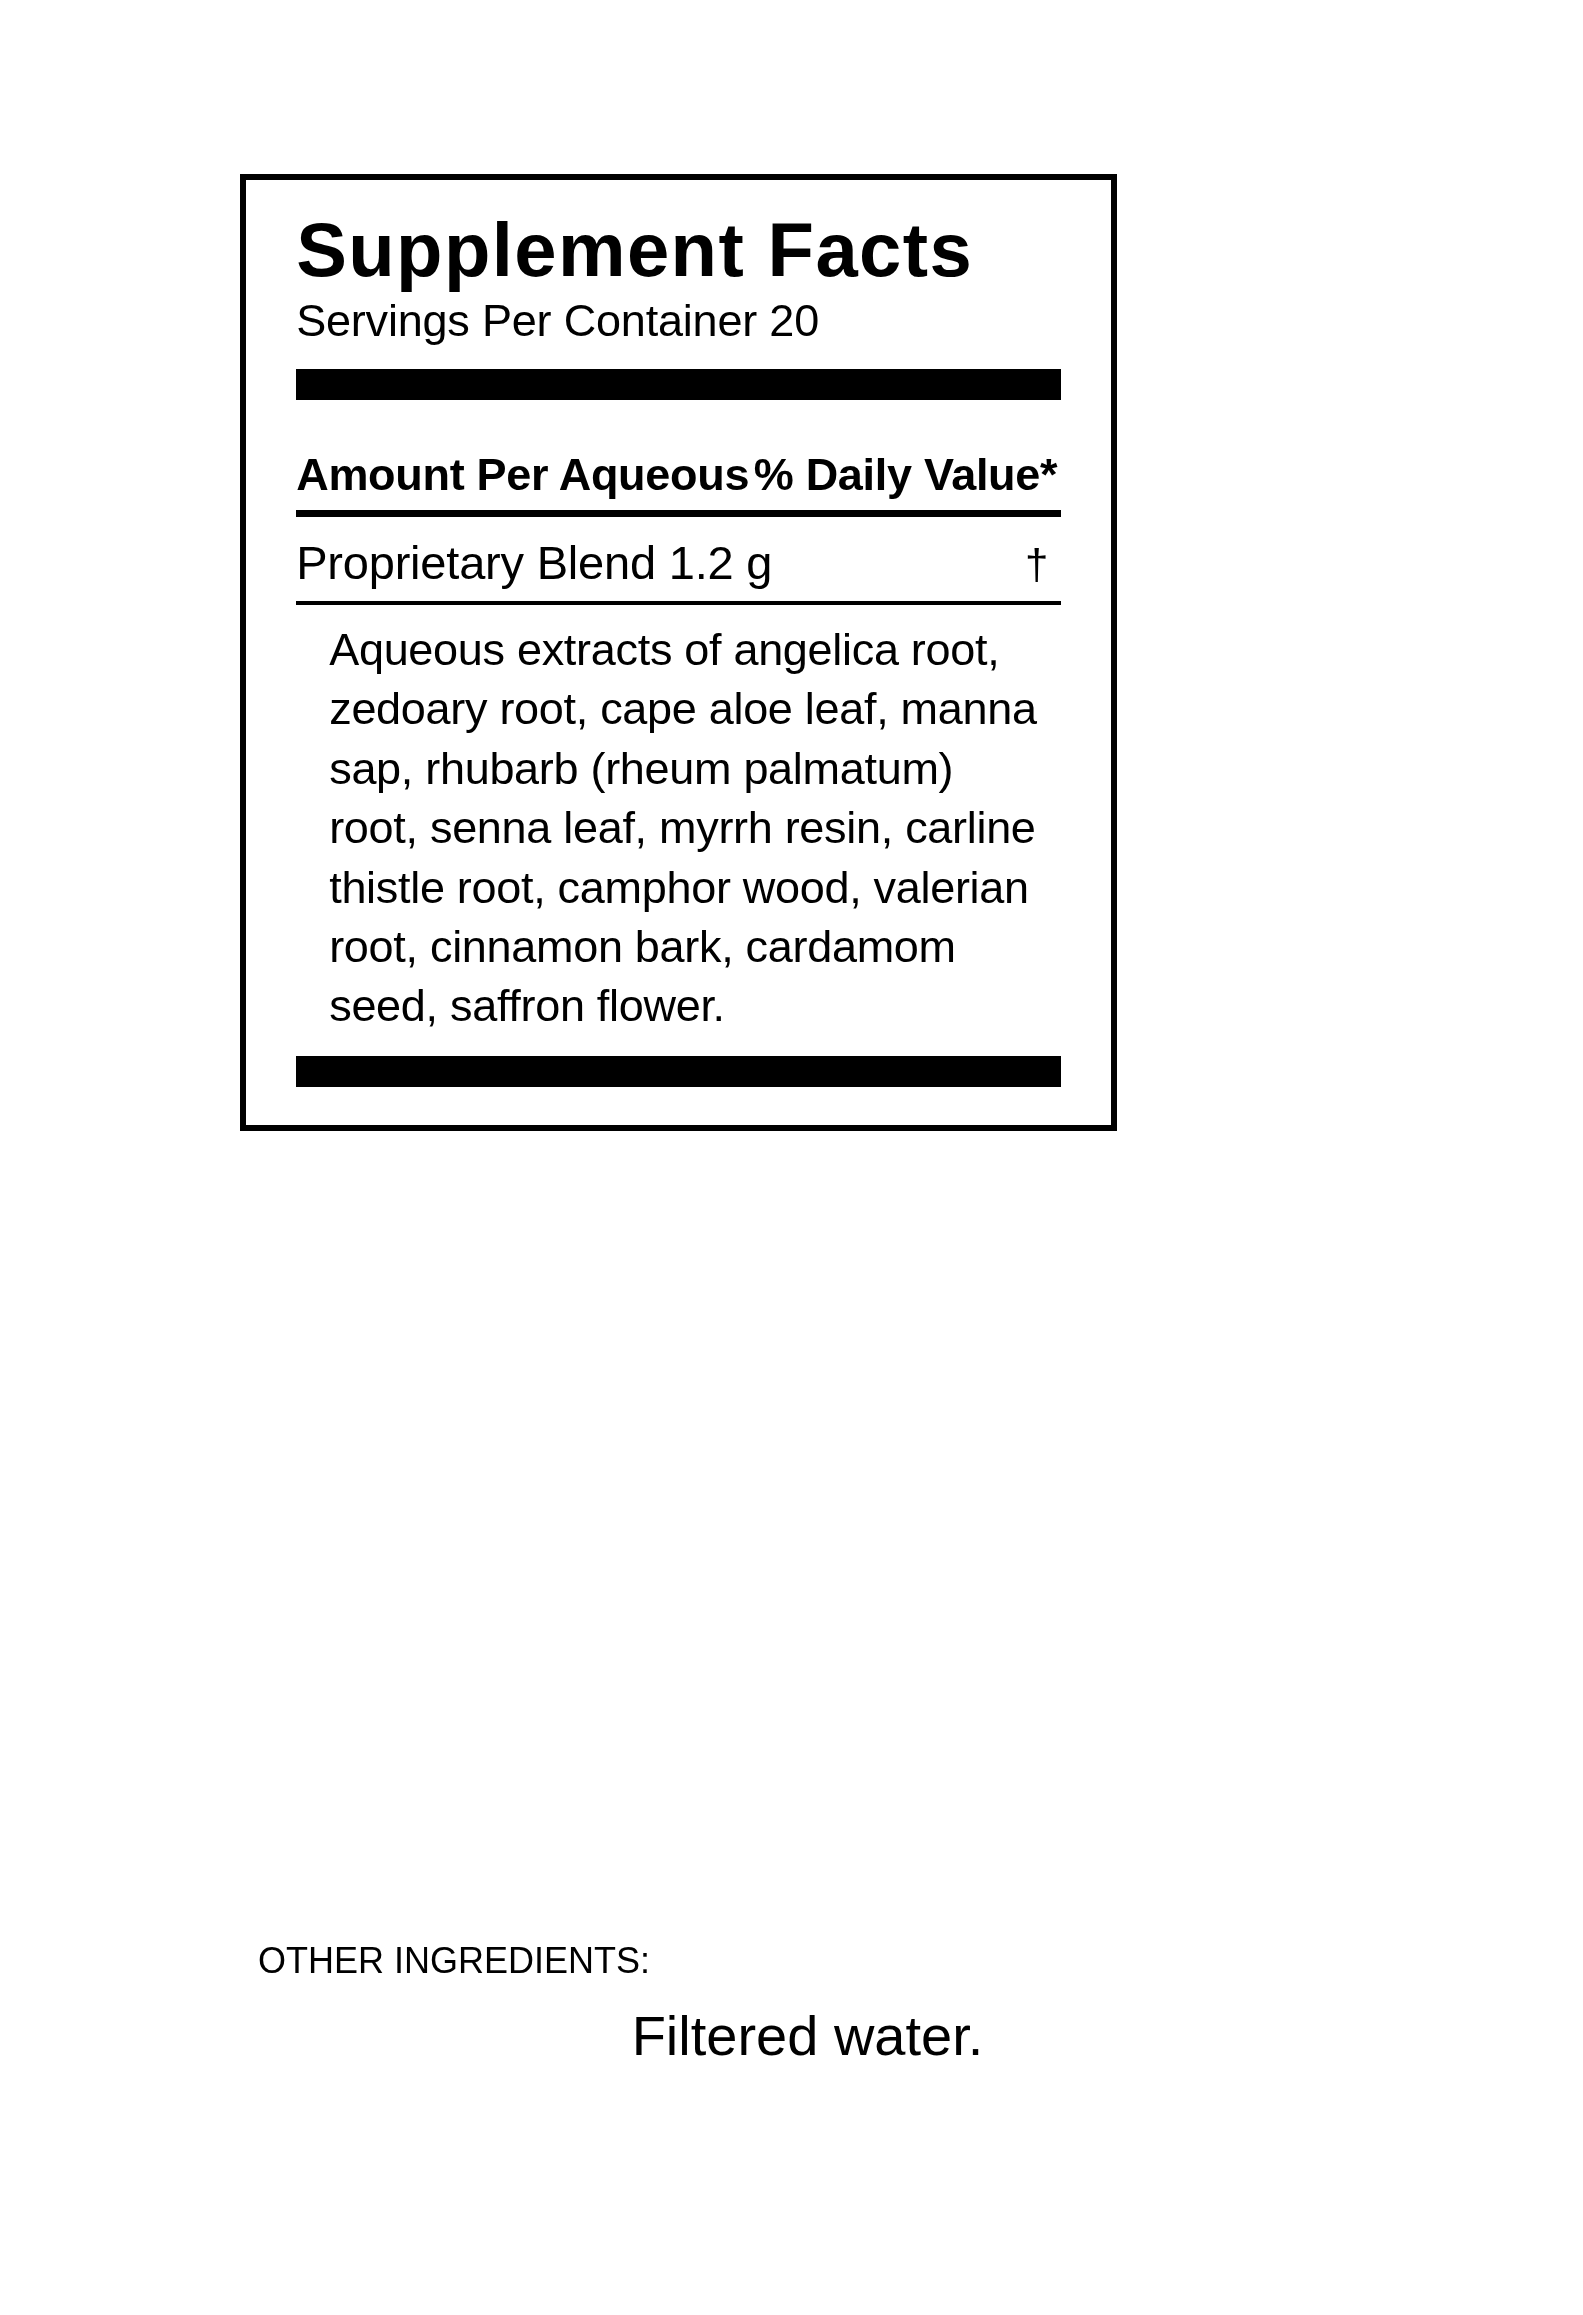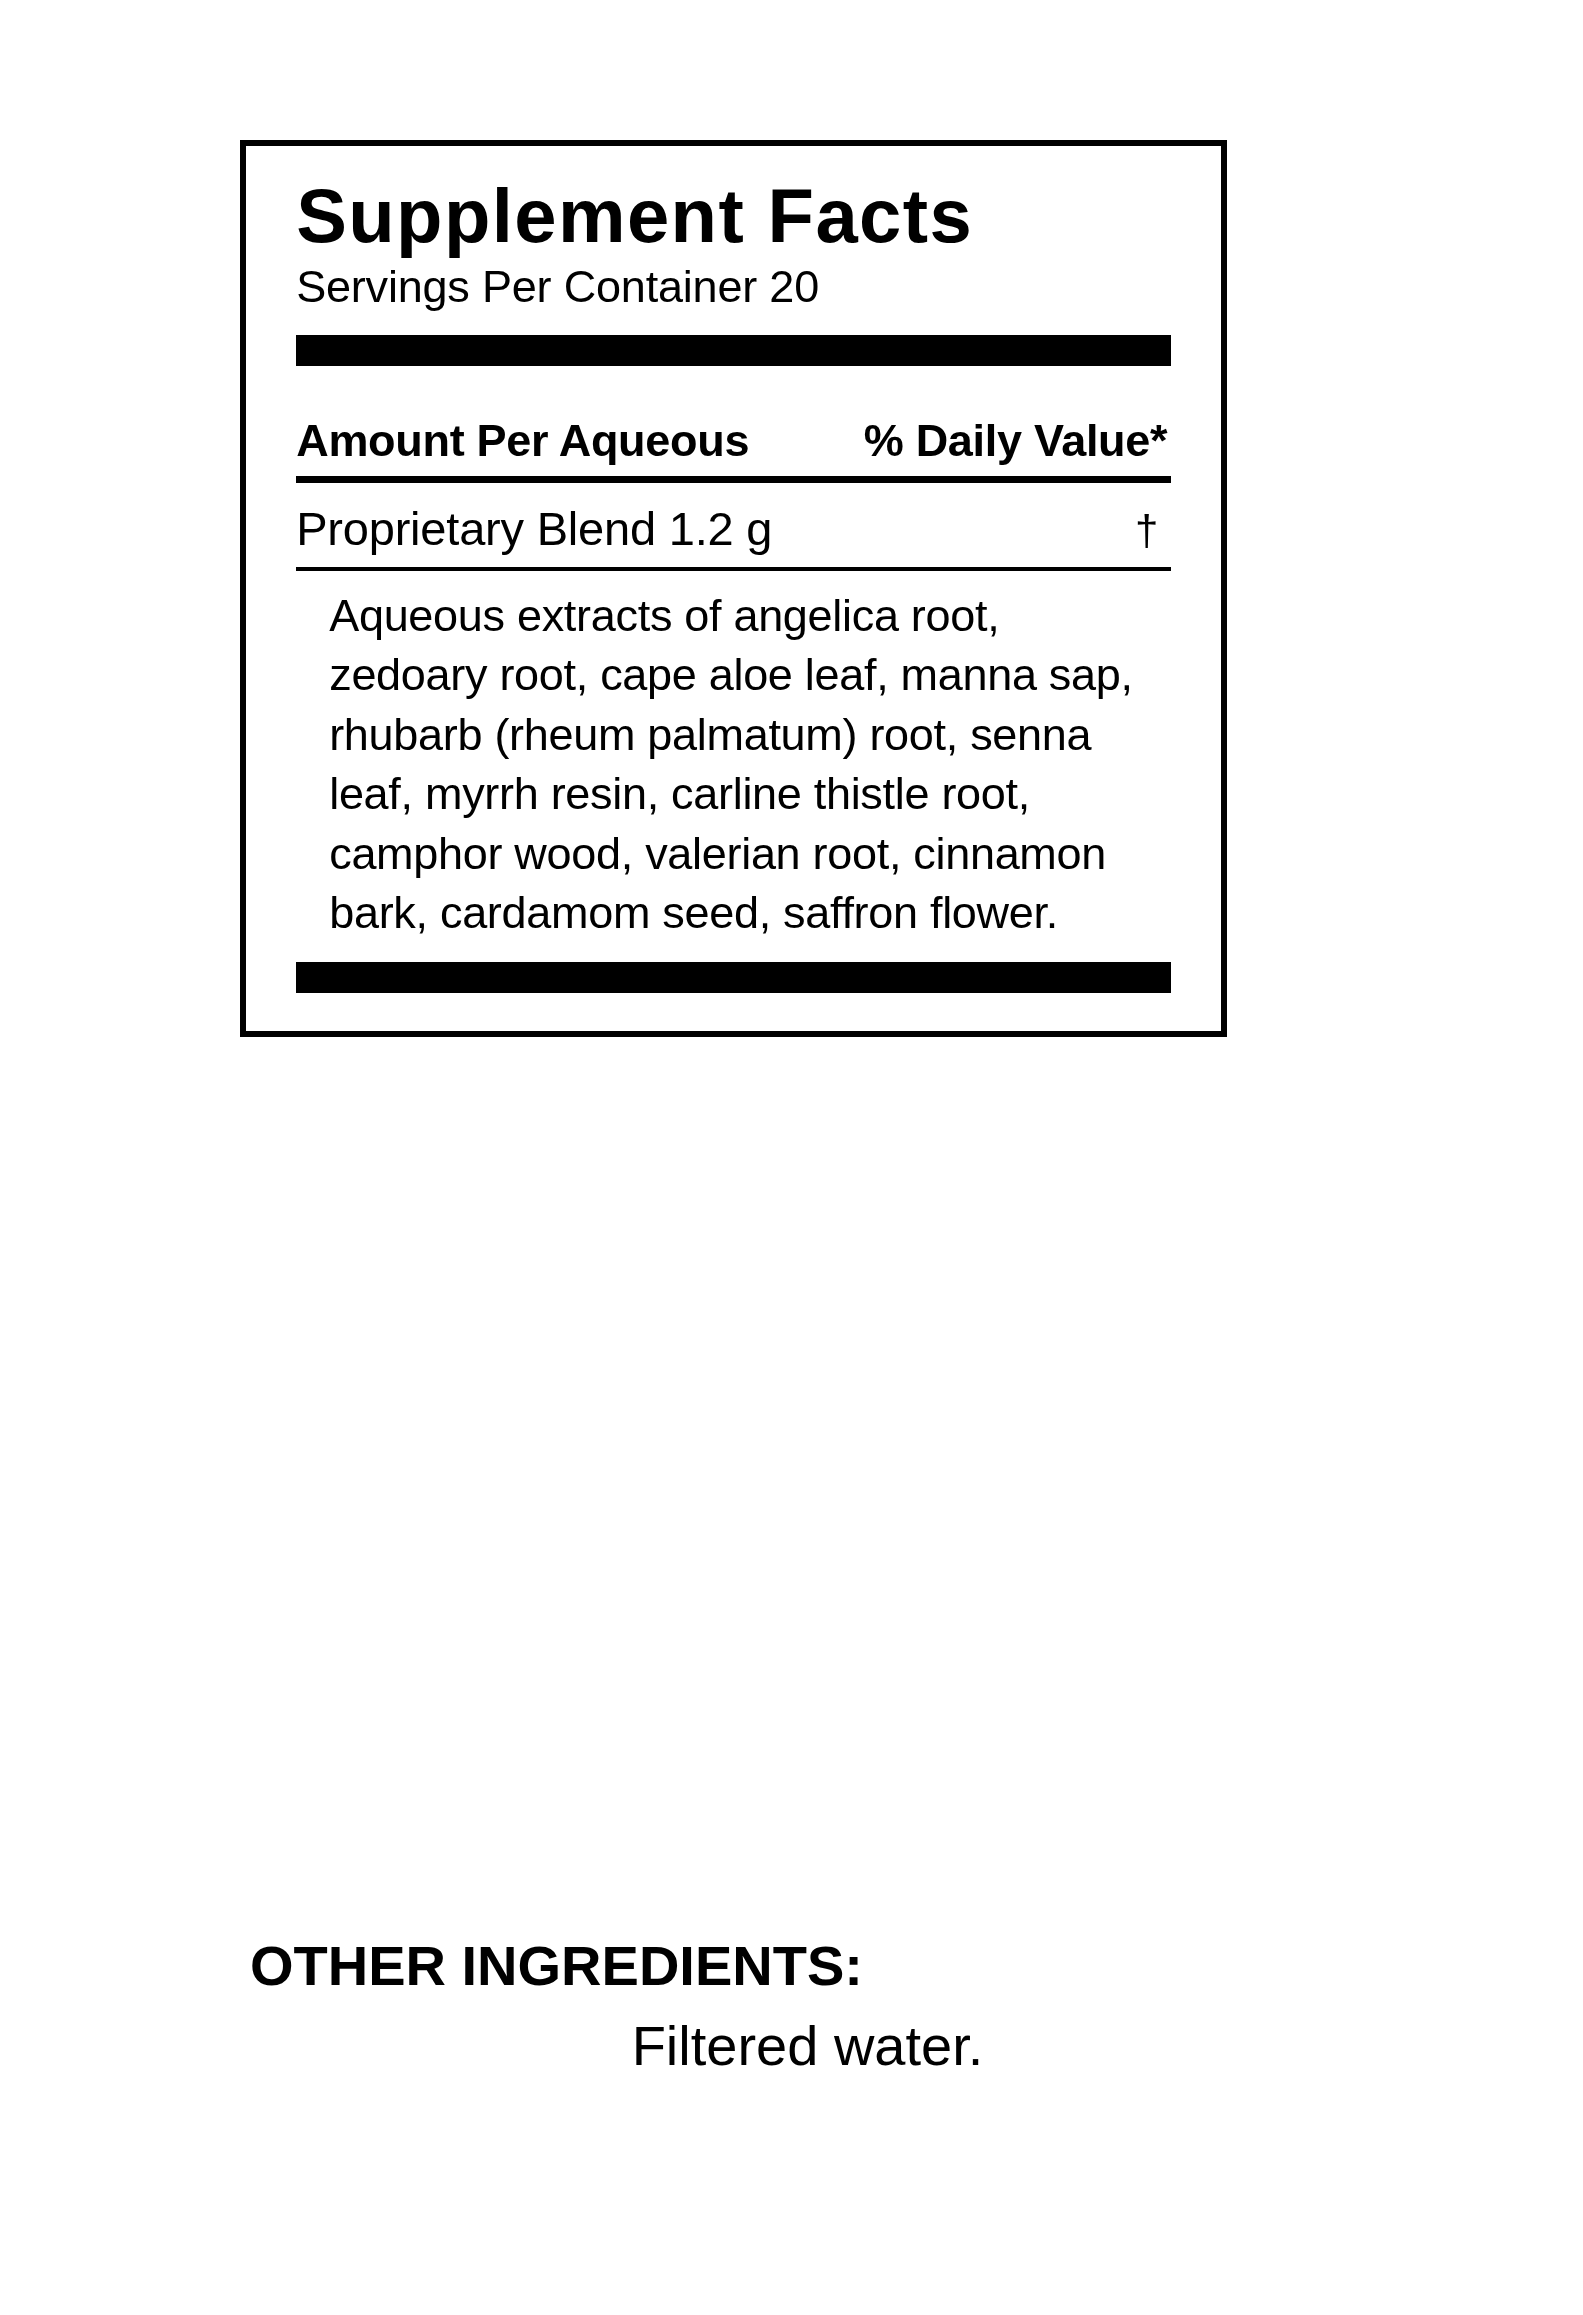--- a/index.html
+++ b/index.html
@@ -18,22 +18,22 @@
 
   .page {
     position: absolute;
     inset: 0;
   }
 
   
   .sf-panel {
     position: absolute;
     left: 240px;
-    top: 140px;
-    width: 987px;
+    top: 174px;
+    width: 877px;
     box-sizing: border-box;
     border: 6.3px solid #000;
     background: #fff;
     padding: 31px 43px 38px 43px;
   }
 
   .sf-inner {
     padding-left: 7.2px;
     padding-right: 7.2px;
   }
@@ -124,25 +124,25 @@
   }
 
   
   .other-block {
     position: absolute;
     left: 242px;
     top: 1922px;
     width: 1131px;
   }
   .other-heading {
-    font-size: 56px;
+    font-size: 36px;
     line-height: 1.28;
-    font-weight: 700;
+    font-weight: 400;
     letter-spacing: 0px;
-    margin: 8px;
+    margin: 16px;
   }
   .other-body {
     font-size: 56px;
     line-height: 1.28;
     font-weight: 400;
     letter-spacing: 0px;
     margin: 0;
     text-align: center;
   }
 </style>

